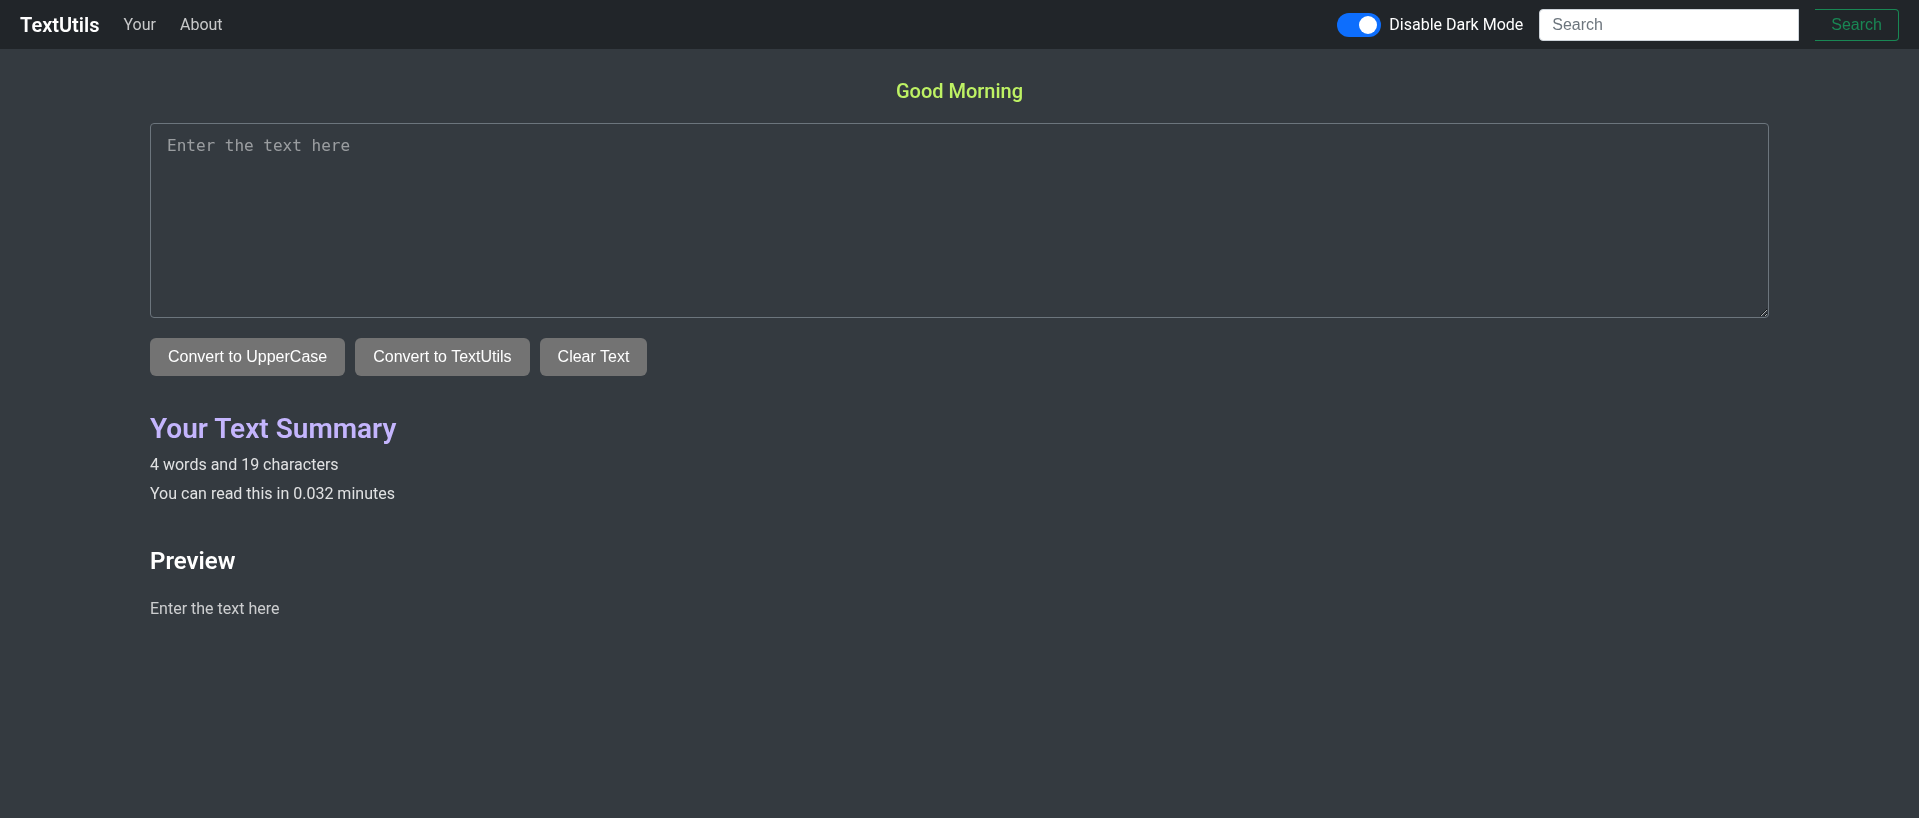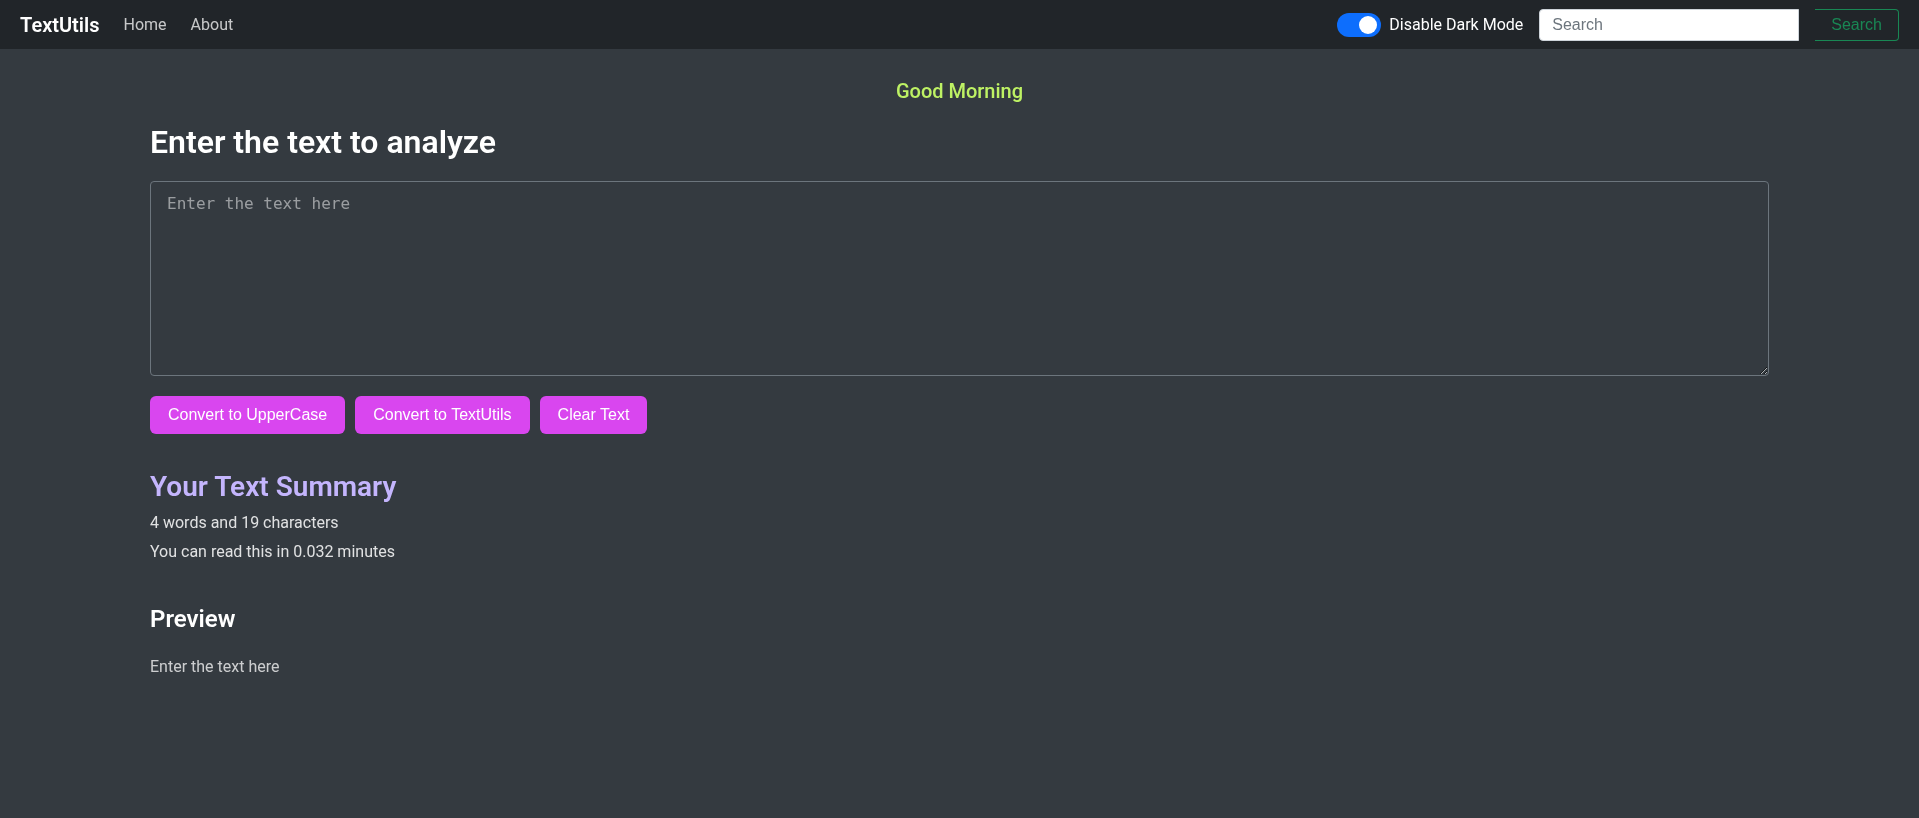--- a/index.html
+++ b/index.html
@@ -154,21 +154,21 @@
     }
 
     .button-row {
       display: flex;
       gap: 10px;
       margin-top: 16px;
       margin-bottom: 36px;
     }
 
     .btn-primary {
-      background-color: #d946ef;
+      background-color: #737373;
       border: none;
       border-radius: 6px;
       color: #ffffff;
       padding: 10px 18px;
       font-size: 1rem;
       cursor: pointer;
     }
 
     .summary-title {
       font-size: 1.75rem;
@@ -199,42 +199,41 @@
     .preview-text {
       font-size: 1rem;
       color: rgba(255,255,255,0.75);
     }
   </style>
 </head>
 <body>
 
 <nav class="navbar">
   <a class="navbar-brand">TextUtils</a>
-  <a class="nav-link">Home</a>
+  <a class="nav-link">Your</a>
   <a class="nav-link">About</a>
 
   <div class="navbar-right">
     <label class="toggle-label">
       <span class="toggle-switch">
         <input type="checkbox" checked="" style="">
         <span class="toggle-slider"></span>
       </span>
       <span>Disable Dark Mode</span>
     </label>
 
     <input class="search-input" type="text" placeholder="Search" style="">
     <button class="search-button">Search</button>
   </div>
 </nav>
 
 <div class="main-content">
 
   <div class="greeting">Good Morning</div>
 
-  <h1 class="page-title">Enter the text to analyze</h1>
 
   <textarea class="text-area" placeholder="Enter the text here" style=""></textarea>
 
   <div class="button-row">
     <button class="btn-primary">Convert to UpperCase</button>
     <button class="btn-primary">Convert to TextUtils</button>
     <button class="btn-primary">Clear Text</button>
   </div>
 
   <h2 class="summary-title">Your Text Summary</h2>

